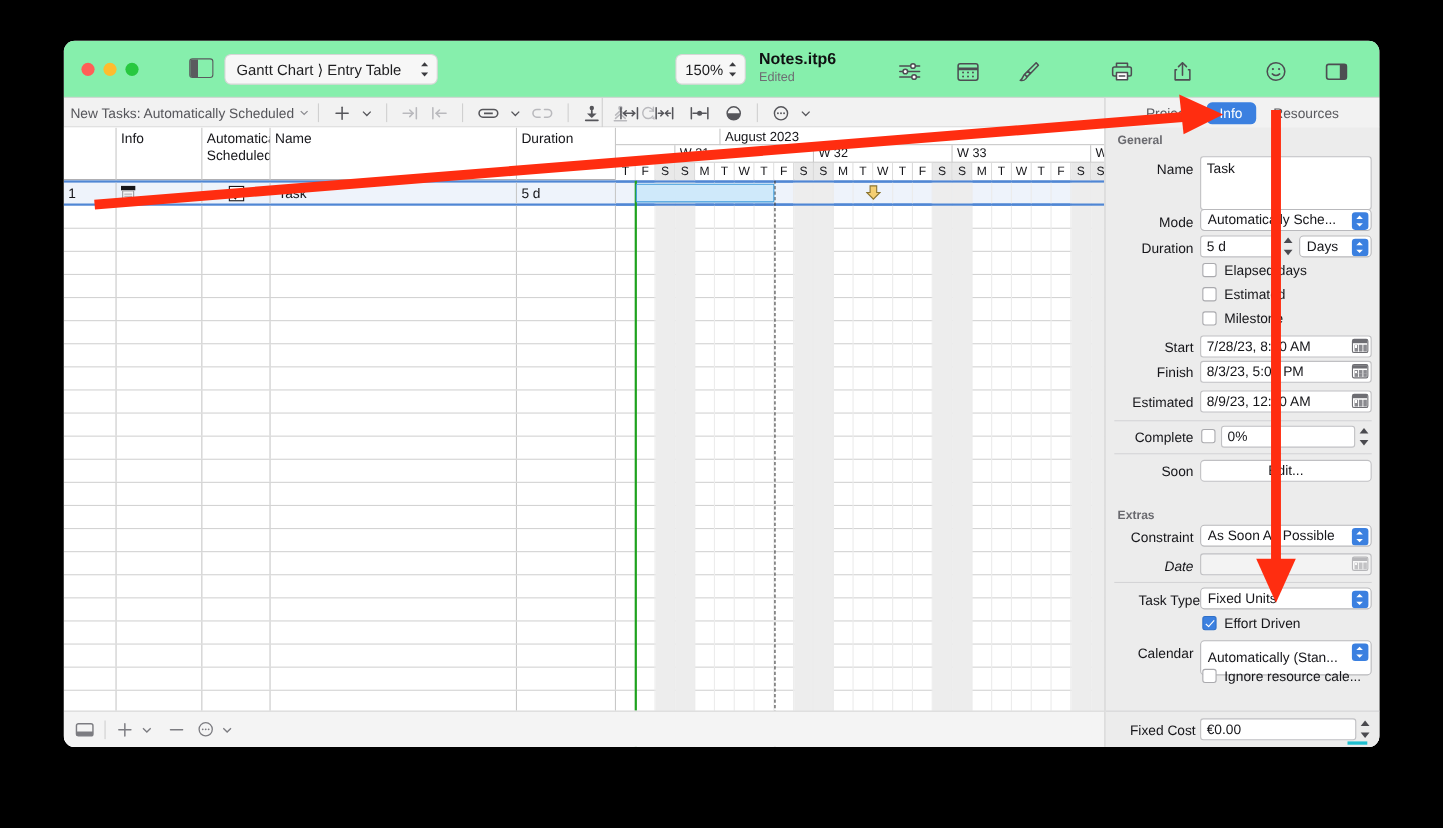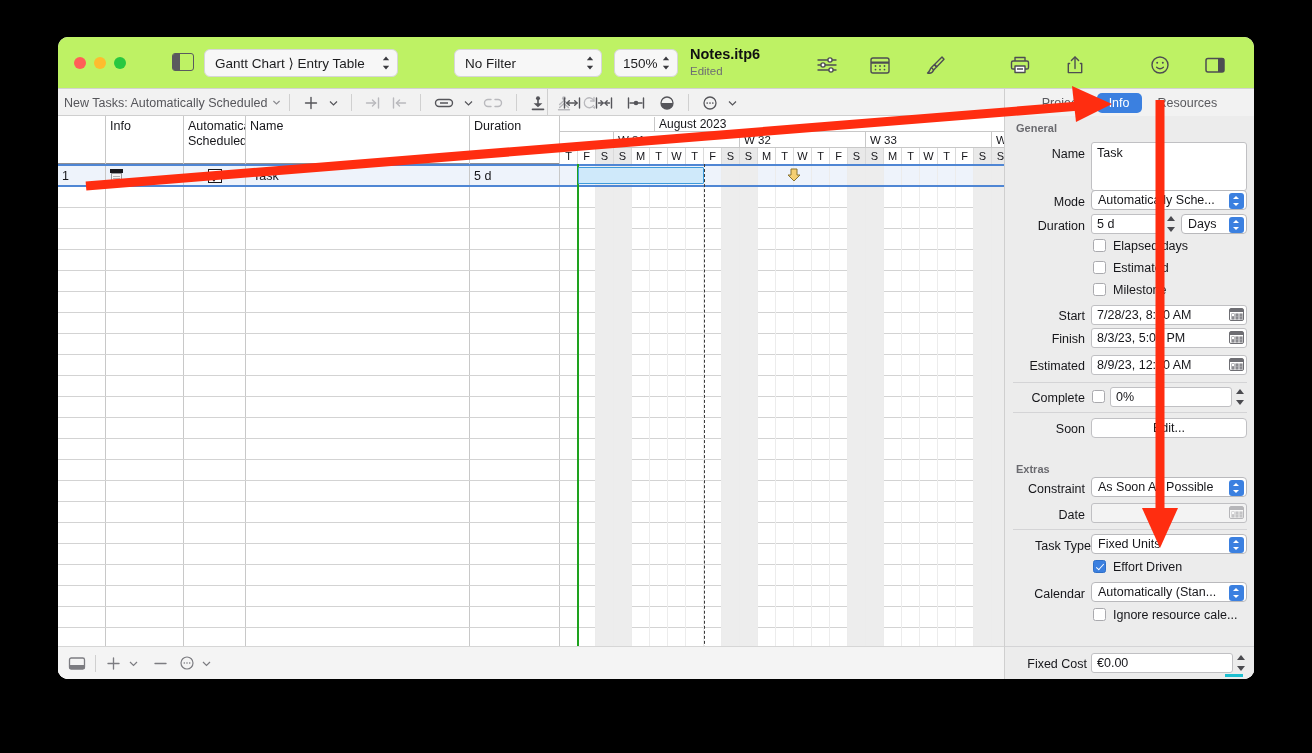--- a/index.html
+++ b/index.html
@@ -21,21 +21,21 @@
     background: #ffffff;
     border-radius: 10px;
     overflow: hidden;
     box-shadow: 0 6px 28px rgba(0,0,0,0.55);
   }
 
   
   .titlebar {
     position: relative;
     height: 52px;
-    background: #bef264;
+    background: #86efac;
     border-bottom: 1px solid #d2d2d2;
   }
   .traffic { position: absolute; left: 16px; top: 20px; display: flex; gap: 8px; }
   .dot { width: 12px; height: 12px; border-radius: 50%; }
   .dot.red { background: #ff5f57; }
   .dot.yellow { background: #febc2e; }
   .dot.green { background: #28c840; }
 
   .tb-sidebar-btn {
     position: absolute; left: 114px; top: 16px;
@@ -363,29 +363,20 @@
       <div class="popbtn" id="view-popup">
         <span>Gantt Chart ⟩ Entry Table</span>
         <span class="chev">
           <svg viewBox="0 0 10 16">
               <path d="M5 1.5 L8.2 5.2 L1.8 5.2 Z" fill="#3a3a3f"></path>
               <path d="M5 14.5 L8.2 10.8 L1.8 10.8 Z" fill="#3a3a3f"></path>
             </svg>
         </span>
       </div>
 
-      <div class="popbtn" id="filter-popup">
-        <span>No Filter</span>
-        <span class="chev">
-          <svg viewBox="0 0 10 16">
-              <path d="M5 1.5 L8.2 5.2 L1.8 5.2 Z" fill="#3a3a3f"></path>
-              <path d="M5 14.5 L8.2 10.8 L1.8 10.8 Z" fill="#3a3a3f"></path>
-            </svg>
-        </span>
-      </div>
 
       <div class="popbtn" id="zoom-popup">
         <span>150%</span>
         <span class="chev">
           <svg viewBox="0 0 10 16">
               <path d="M5 1.5 L8.2 5.2 L1.8 5.2 Z" fill="#3a3a3f"></path>
               <path d="M5 14.5 L8.2 10.8 L1.8 10.8 Z" fill="#3a3a3f"></path>
             </svg>
         </span>
       </div>
@@ -957,37 +948,37 @@
         <div class="btnfield" style="left:86px; top:302px; width:156px; height:20px;">Edit...</div>
 
         <div class="insp-section-title" style="top:347px">Extras</div>
 
         <div class="lbl" style="left:8px; top:363px; width:72px;">Constraint</div>
         <div class="popup" style="left:86px; top:361px; width:156px; height:20px;">
           <span>As Soon As Possible</span>
           <span class="updown"></span>
         </div>
 
-        <div class="lbl" style="left:8px; top:389px; width:72px;">Date</div>
+        <div class="lbl" style="left:8px; top:389px; width:72px;font-style:italic;">Date</div>
         <div class="fld ro" style="left:86px; top:387px; width:156px; height:20px;"></div>
         <div class="cal-icon" style="left:224px; top:390px; opacity:0.45;"></div>
 
         <div class="hr" style="top:413px;"></div>
 
         <div class="lbl" style="left:8px; top:420px; width:78px;">Task Type</div>
         <div class="popup" style="left:86px; top:418px; width:156px; height:20px;">
           <span>Fixed Units</span>
           <span class="updown"></span>
         </div>
 
         <div class="cbx on" style="left:88px; top:444px;"></div>
         <div class="cbx-label" style="left:108px; top:445px;">Effort Driven</div>
 
         <div class="lbl" style="left:8px; top:468px; width:72px;">Calendar</div>
-        <div class="popup" style="left:86px; top:466px; width:156px; height:20px;">
+        <div class="popup" style="left:86px; top:466px; width:156px; height:32px;">
           <span>Automatically (Stan...</span>
           <span class="updown"></span>
         </div>
 
         <div class="cbx" style="left:88px; top:492px;"></div>
         <div class="cbx-label" style="left:108px; top:493px;">Ignore resource cale...</div>
 
         <div class="insp-bottom">
           <div class="lbl" style="left:4px; top:7px; width:78px;">Fixed Cost</div>
           <div class="fld" style="left:86px; top:6px; width:142px; height:20px;">€0.00</div>

